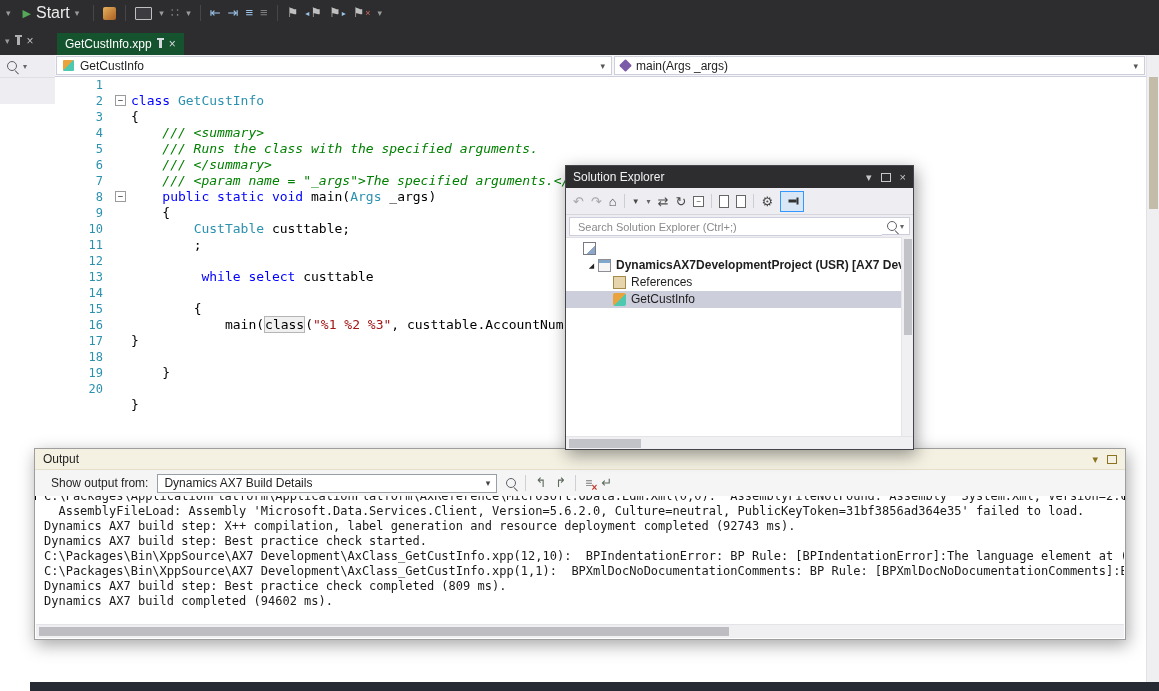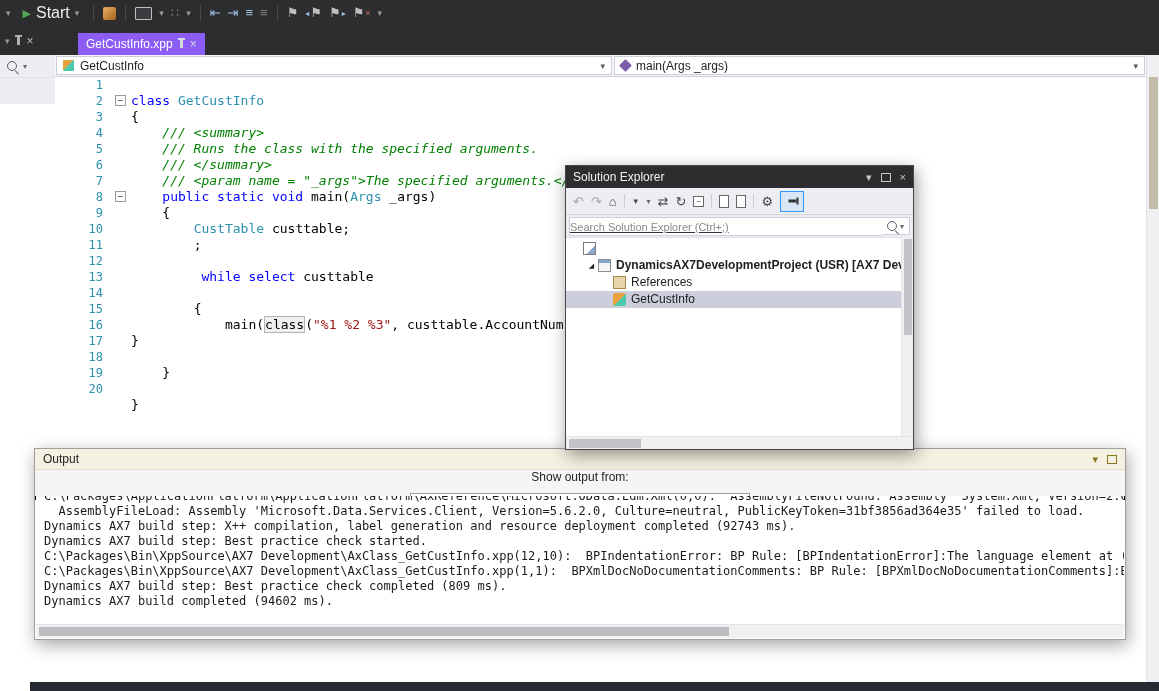--- a/index.html
+++ b/index.html
@@ -22,22 +22,22 @@
   .bm{display:flex;align-items:center;gap:1px;}
   .bm .mini{font-size:8px;color:#9CC3E5;}
   .bm .minix{font-size:9px;color:#C96A5A;}
 
   
   .tab-strip{position:absolute;left:0;top:26px;width:100%;height:29px;background:#2D2D30;}
   .panel-head{position:absolute;left:0;top:0;width:55px;height:29px;display:flex;align-items:center;gap:7px;
               padding-left:5px;box-sizing:border-box;color:#B0B0B0;}
   .pin-glyph{display:inline-block;width:3px;height:8px;background:currentColor;position:relative;color:#B0B0B0;}
   .pin-glyph::after{content:"";position:absolute;top:-2px;left:-2px;width:7px;height:2px;background:currentColor;}
-  .doc-tab{position:absolute;left:57px;top:7px;height:22px;background:#8b5cf6;display:flex;align-items:center;
-           gap:7px;padding:0 8px;color:#fff;font-size:12px;margin-left:21px;}
+  .doc-tab{position:absolute;left:57px;top:7px;height:22px;background:#14532d;display:flex;align-items:center;
+           gap:7px;padding:0 8px;color:#fff;font-size:12px;}
   .doc-tab .pin-glyph{color:#D5DAE1;}
   .tab-close{color:#D5DAE1;font-size:12px;}
 
   
   .nav-bar{position:absolute;left:55px;top:55px;width:1091px;height:22px;background:#F6F6F6;
            border-bottom:1px solid #CCCEDB;display:flex;box-sizing:border-box;}
   .combo{display:flex;align-items:center;gap:6px;background:#fff;border:1px solid #CCCEDB;margin:1px;
          padding:0 6px;font-size:12px;color:#1E1E1E;box-sizing:border-box;height:19px;}
   .combo1{width:556px;}
   .combo2{flex:1;}
@@ -88,21 +88,21 @@
   .se-tb-icon{font-size:13px;color:#4A4A4A;line-height:13px;}
   .se-tb-icon.dim{color:#A6A6AC;}
   .boxicon{width:11px;height:11px;border:1px solid #666;font-size:8px;line-height:9px;text-align:center;
            box-sizing:border-box;display:inline-block;color:#444;background:#fff;}
   .doc-glyph{width:8px;height:11px;border:1px solid #666;background:#fff;display:inline-block;}
   .pin-btn{display:flex;align-items:center;justify-content:center;width:22px;height:19px;
            border:1px solid #3399FF;background:#D8E6F5;}
   .pin-btn .pin-glyph{color:#333;transform:rotate(90deg);}
   .se-search{height:23px;background:#EEEEF2;padding:2px 3px;box-sizing:border-box;border-bottom:1px solid #E0E0E4;display:flex;}
   .se-search-input{flex:1;border:1px solid #CCCEDB;border-right:0;background:#fff;font-size:11px;color:#333;
-                   padding:0 0;font-family:inherit;outline:none;height:17px;text-decoration:underline;}
+                   padding:0 8px;font-family:inherit;outline:none;height:17px;}
   .se-search-input::placeholder{color:#8A8A8A;}
   .se-search-btn{width:28px;display:flex;align-items:center;justify-content:center;gap:3px;
                  border:1px solid #CCCEDB;border-left:0;background:#fff;box-sizing:border-box;}
   .se-tree{position:absolute;left:0;top:71px;right:12px;bottom:13px;overflow:hidden;padding-top:3px;}
   .tree-row{height:17px;line-height:17px;display:flex;align-items:center;font-size:12px;color:#1E1E1E;
             white-space:nowrap;overflow:hidden;box-sizing:border-box;}
   .tree-row.selected{background:#CCCEDB;}
   .expander{width:13px;font-size:7px;color:#222;text-align:center;flex:none;}
   .node-icon{width:13px;height:13px;flex:none;margin-right:5px;box-sizing:border-box;}
   .icon-solution{border:1px solid #7A7A85;background:linear-gradient(135deg,#fff 60%,#8CA7C7 60%);}
@@ -115,21 +115,21 @@
   .se-hscroll{position:absolute;left:0;bottom:0;height:13px;right:0;background:#F0F0F2;border-top:1px solid #E4E4E8;box-sizing:border-box;}
   .se-hthumb{position:absolute;left:3px;top:2px;height:9px;width:72px;background:#C2C3C9;}
 
   
   .out-window{position:absolute;left:34px;top:448px;width:1092px;height:192px;background:#fff;
               border:1px solid #9E9E9E;box-shadow:2px 5px 16px rgba(0,0,0,.35);z-index:20;box-sizing:border-box;}
   .out-title{height:20px;background:#F4F1E2;display:flex;align-items:center;padding:0 8px;font-size:12px;
              color:#1E1E1E;border-bottom:1px solid #E3DFC8;}
   .out-title .win-icons{color:#8B7320;}
   .out-toolbar{height:26px;background:#F5F5F5;display:flex;align-items:center;gap:9px;padding:0 16px;
-               font-size:12px;color:#1E1E1E;border-bottom:4px solid #000000;flex-direction:column;}
+               font-size:12px;color:#1E1E1E;border-bottom:4px solid #000000;}
   .out-combo{width:340px;height:19px;border:1px solid #999FA6;background:#fff;display:flex;align-items:center;
              padding:0 6px;font-size:12px;box-sizing:border-box;}
   .out-combo .caret{margin-left:auto;font-size:9px;color:#444;}
   .out-tb-sep{width:1px;height:16px;background:#D0D0D0;}
   .out-tb-icon{font-size:13px;color:#5F6B5F;line-height:14px;}
   .clear-icon{position:relative;font-size:12px;color:#777;}
   .clear-icon .x{position:absolute;right:-5px;bottom:-3px;color:#C0392B;font-weight:bold;font-size:10px;}
   .out-body{position:absolute;left:1px;top:47px;right:1px;bottom:14px;overflow:hidden;background:#fff;}
   .out-lines{font-family:"DejaVu Sans Mono",monospace;font-size:12px;line-height:15px;color:#1A1A1A;
              white-space:pre;margin-top:-7px;padding-left:8px;}

